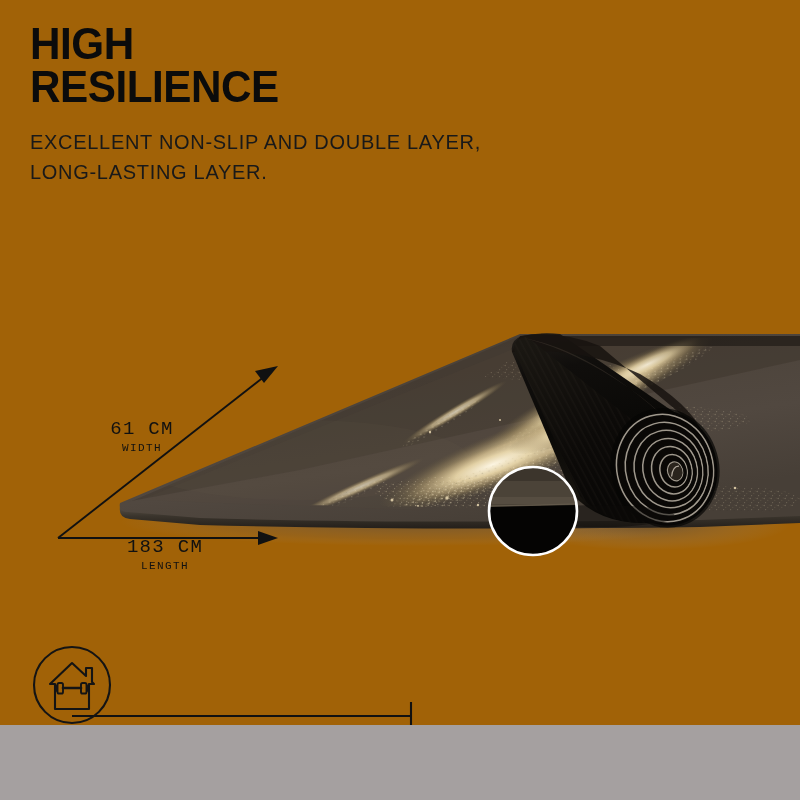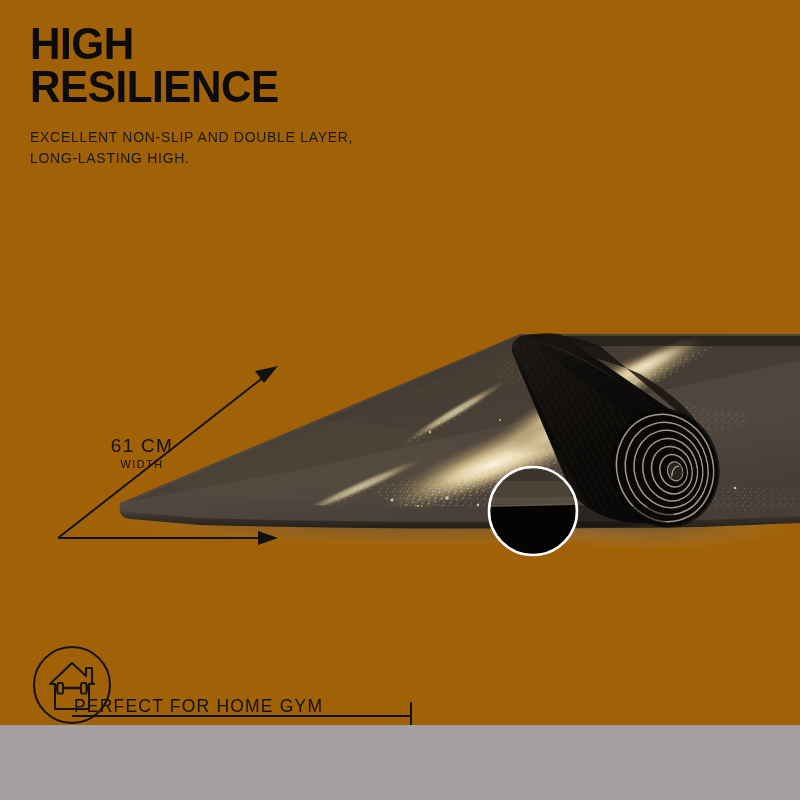--- a/index.html
+++ b/index.html
@@ -35,39 +35,38 @@
     transform: scaleX(0.96);
     transform-origin: left top;
   }
   .headline .l2 { display: block; }
 
   .subcopy {
     position: absolute;
     left: 30px;
     top: 127px;
     width: 540px;
-    font-size: 14px;
+    font-size: 20px;
     line-height: 1.52;
     letter-spacing: 0.7px;
     color: #191919;
     font-weight: 400;
     font-family: "Liberation Sans", sans-serif;
   }
   .subcopy span { display: block; white-space: nowrap; }
 
   
   .product { position: absolute; left: 0; top: 0; width: 800px; height: 800px; }
 
   
   .dim {
     position: absolute;
     color: #111;
     text-align: center;
-    font-family: Liberation Sans, sans-serif;
-    margin-top: 16px;
+    font-family: Liberation Mono, monospace;
   }
   .dim .big {
     display: block;
     font-size: 19px;
     letter-spacing: 1.3px;
     font-weight: 400;
     line-height: 1.05;
   }
   .dim .small {
     display: block;
@@ -95,21 +94,21 @@
 
 <div class="stage">
 
   <div class="headline">
     <span class="l1">HIGH</span>
     <span class="l2">RESILIENCE</span>
   </div>
 
   <div class="subcopy">
     <span>EXCELLENT NON-SLIP AND DOUBLE LAYER,</span>
-    <span>LONG-LASTING HIGH.</span>
+    <span>LONG-LASTING LAYER.</span>
   </div>
 
   <svg class="product" viewBox="0 0 800 800">
     <defs>
 
       <linearGradient id="matTop" x1="0" y1="0" x2="0.55" y2="1">
         <stop offset="0%" stop-color="#3e362d"></stop>
         <stop offset="30%" stop-color="#4b4239"></stop>
         <stop offset="70%" stop-color="#514840"></stop>
         <stop offset="100%" stop-color="#473f37"></stop>
@@ -393,17 +392,20 @@
         <line x1="88" y1="685.5" x2="88" y2="691"></line>
       </g>
     </g>
   </svg>
 
   <div class="dim" id="dim-width">
     <span class="big">61 CM</span>
     <span class="small">WIDTH</span>
   </div>
 
-
-
-  <div class="badge-label">PERFECT FOR HOME GYM</div>
+  <div class="dim" id="dim-length">
+    <span class="big">183 CM</span>
+    <span class="small">LENGTH</span>
+  </div>
+
+
 
 </div>
 
 </body></html>

